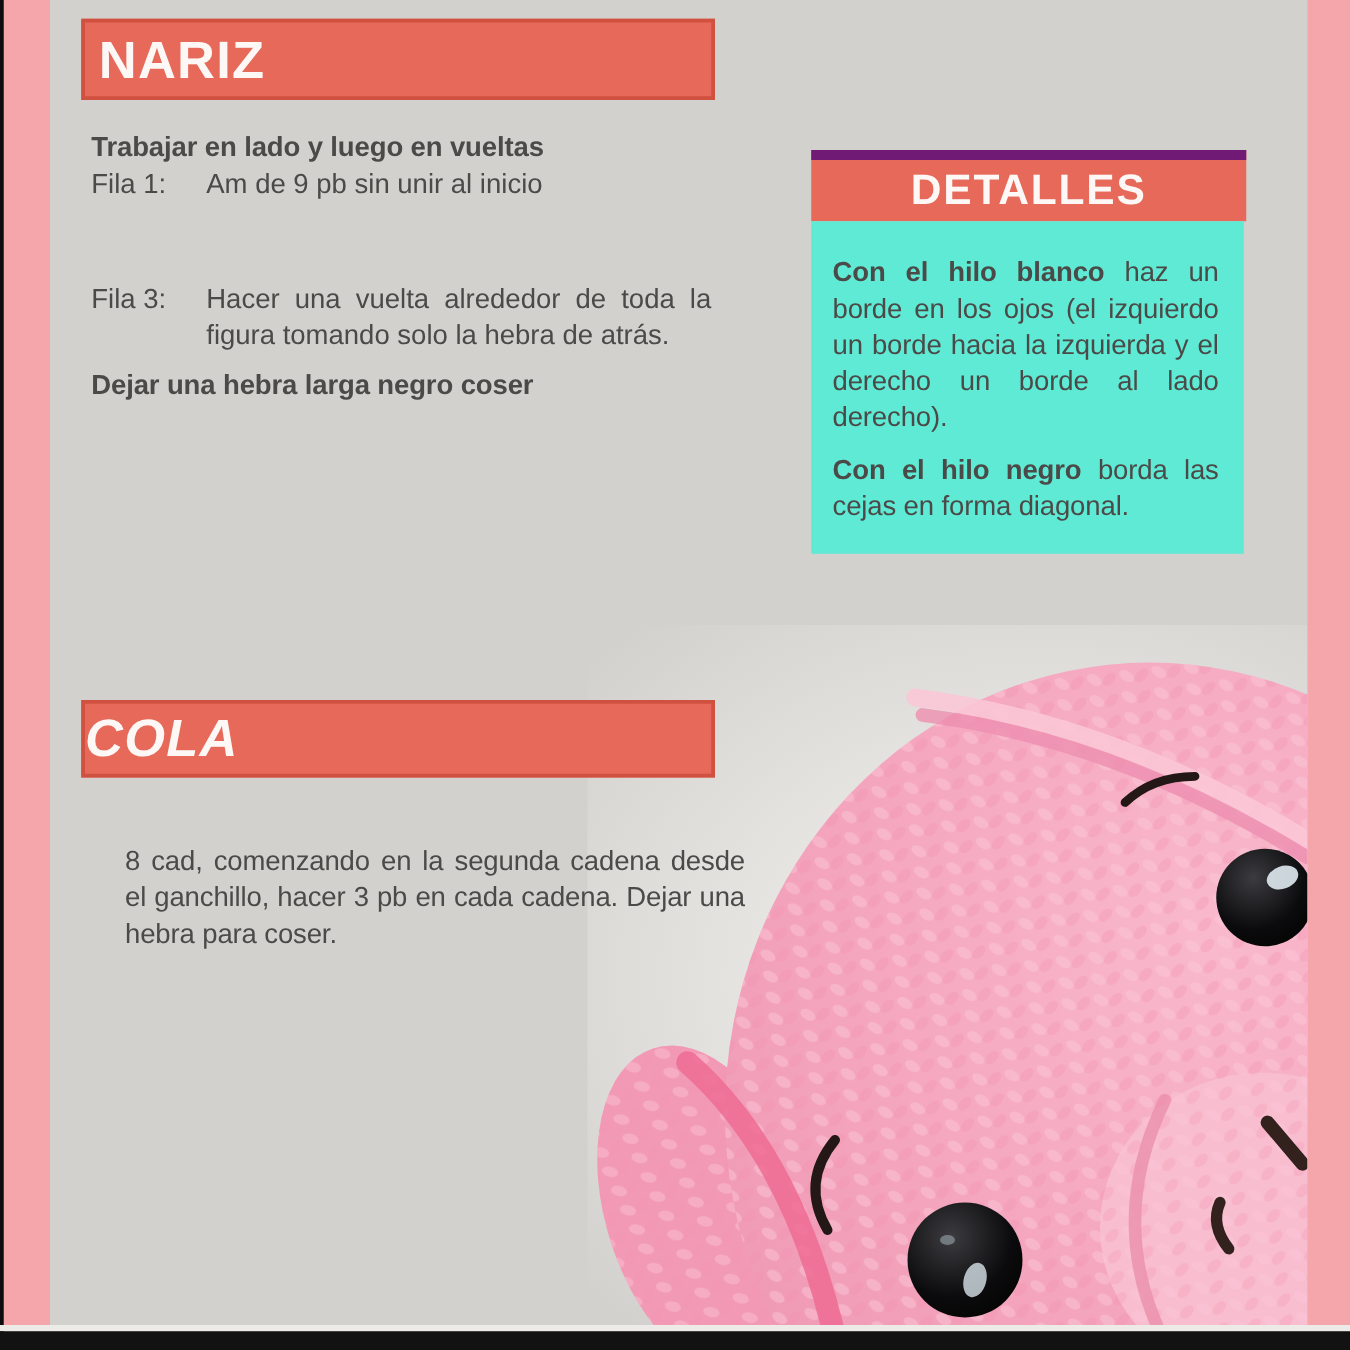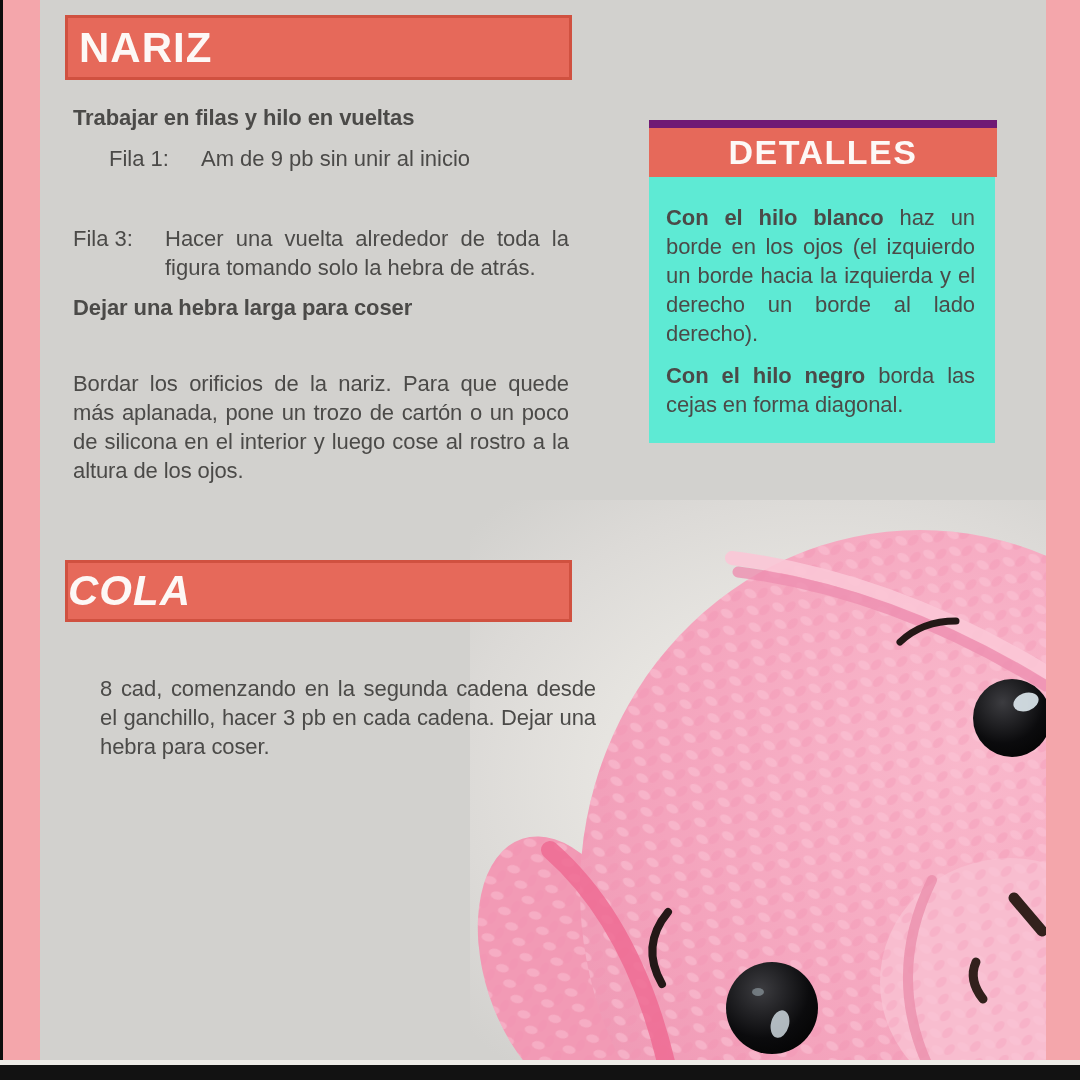--- a/index.html
+++ b/index.html
@@ -35,21 +35,21 @@
   }
   #detalles-bar .htitle{font-size:34px;letter-spacing:1.5px;}
   
   .txt{position:absolute;z-index:3;font-size:22px;line-height:29px;letter-spacing:-0.1px;}
   .bold{font-weight:700;}
   .just{text-align:justify;}
   #nariz-intro{left:73px;top:103px;width:500px;}
   .fila-row{position:absolute;left:73px;width:496px;display:flex;z-index:3;font-size:22px;line-height:29px;}
   .fila-label{flex:0 0 92px;}
   .fila-text{flex:1 1 auto;}
-  #fila-1{top:144px;margin-left:36px;}
+  #fila-1{top:132px;}
   #fila-2{top:184px;}
   #fila-3{top:224px;}
   #nariz-note{left:73px;top:293px;width:500px;}
   #nariz-paragraph{left:73px;top:369px;width:496px;}
   #cola-paragraph{left:73px;top:674px;width:496px;margin-left:27px;}
   
   #detalles-box{
     position:absolute;left:649px;top:177px;width:346px;height:266px;
     background:#5eead4;box-sizing:border-box;padding:26px 20px 0 17px;z-index:3;
   }
@@ -64,33 +64,32 @@
 </style>
 </head>
 <body>
 
 <div id="stage">
 
   <div class="hbar" id="nariz-bar">
     <span class="htitle">NARIZ</span>
   </div>
 
-  <div class="txt bold" id="nariz-intro">Trabajar en filas y hilo en vueltas</div>
+  <div class="txt bold" id="nariz-intro">Trabajar en lado y luego en vueltas</div>
 
   <div class="fila-row" id="fila-1">
     <span class="fila-label">Fila 1:</span>
     <span class="fila-text">Am de 9 pb sin unir al inicio</span>
   </div>
   <div class="fila-row" id="fila-3">
     <span class="fila-label">Fila 3:</span>
     <span class="fila-text just">Hacer una vuelta alrededor de toda la figura tomando solo la hebra de atrás.</span>
   </div>
 
-  <div class="txt bold" id="nariz-note">Dejar una hebra larga para coser</div>
-  <div class="txt just" id="nariz-paragraph">Bordar los orificios de la nariz. Para que quede más aplanada, pone un trozo de cartón o un poco de silicona en el interior y luego cose al rostro a la altura de los ojos.</div>
+  <div class="txt bold" id="nariz-note">Dejar una hebra larga negro coser</div>
 
   <div class="hbar" id="detalles-bar">
     <span class="htitle">DETALLES</span>
   </div>
   <div id="detalles-box">
     <p><span class="bold">Con el hilo blanco</span><span> haz un borde en los ojos (el izquierdo un borde hacia la izquierda y el derecho un borde al lado derecho).</span></p>
     <p><span class="bold">Con el hilo negro</span><span> borda las cejas en forma diagonal.</span></p>
   </div>
 
   <div class="hbar" id="cola-bar">

